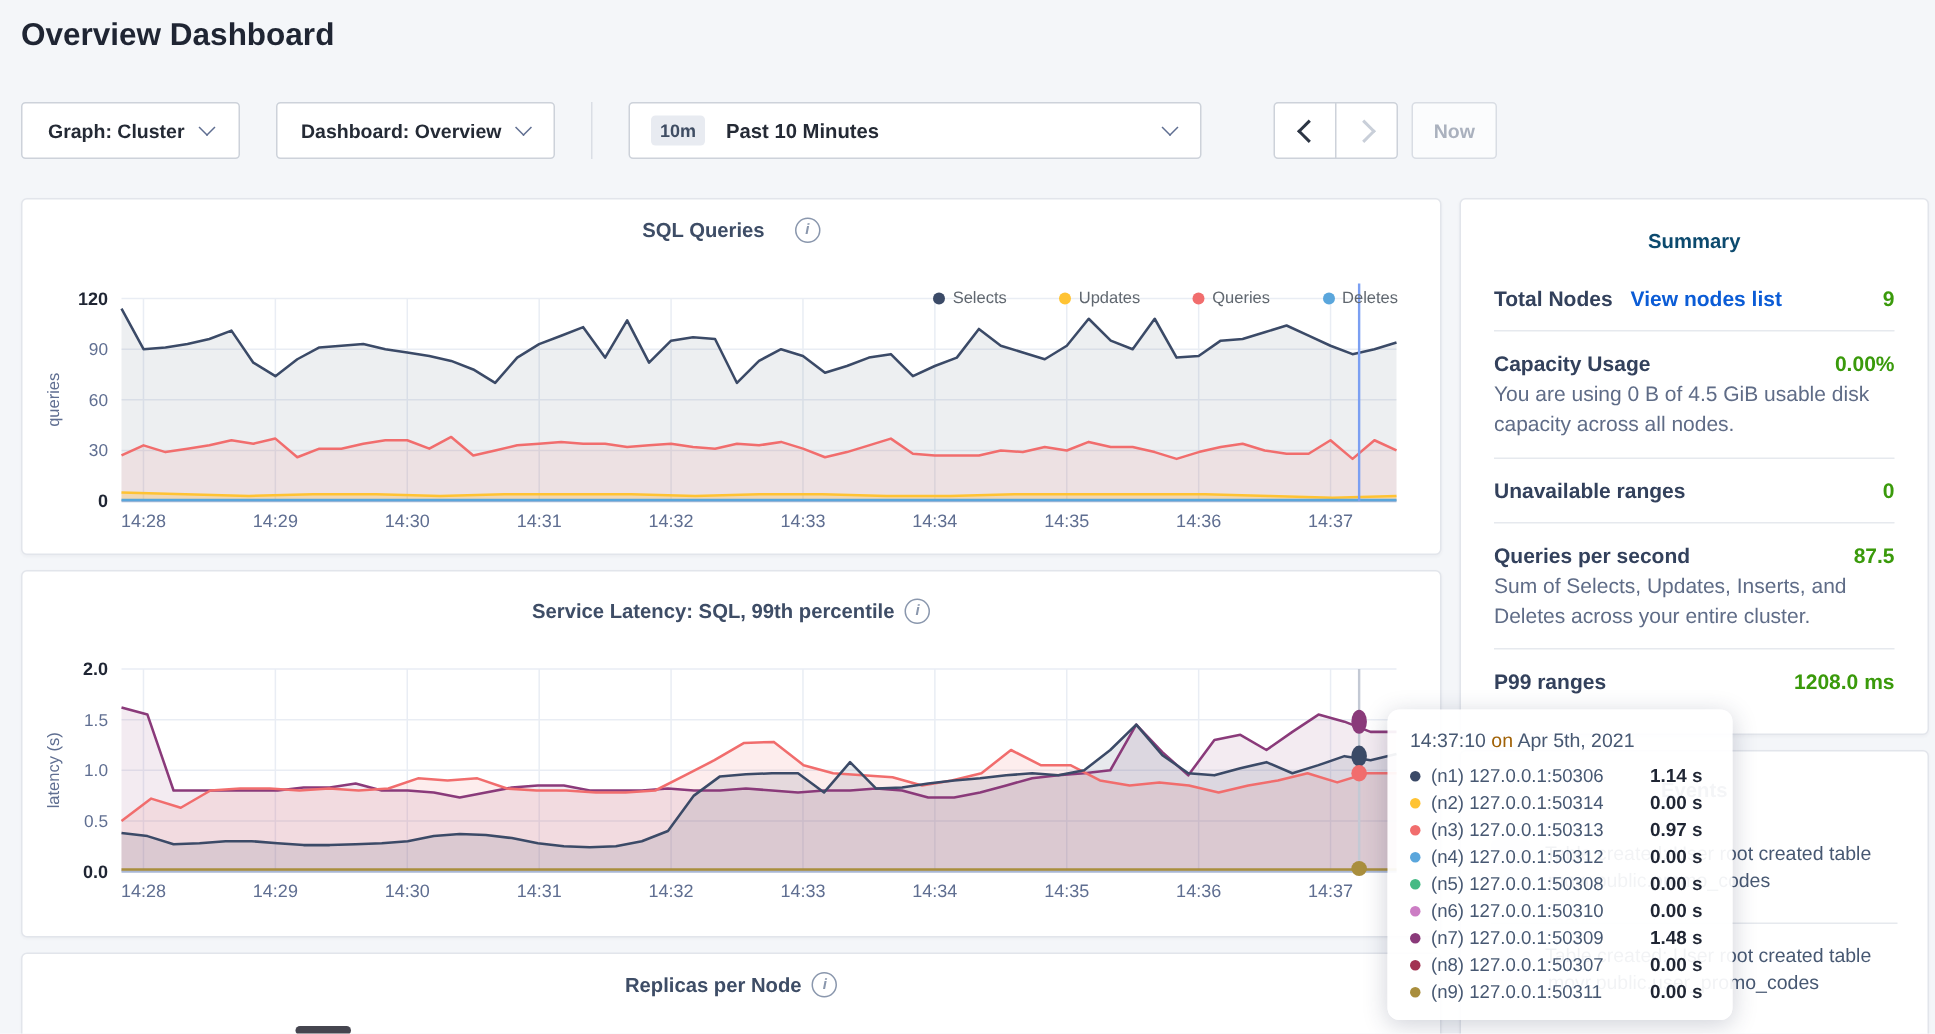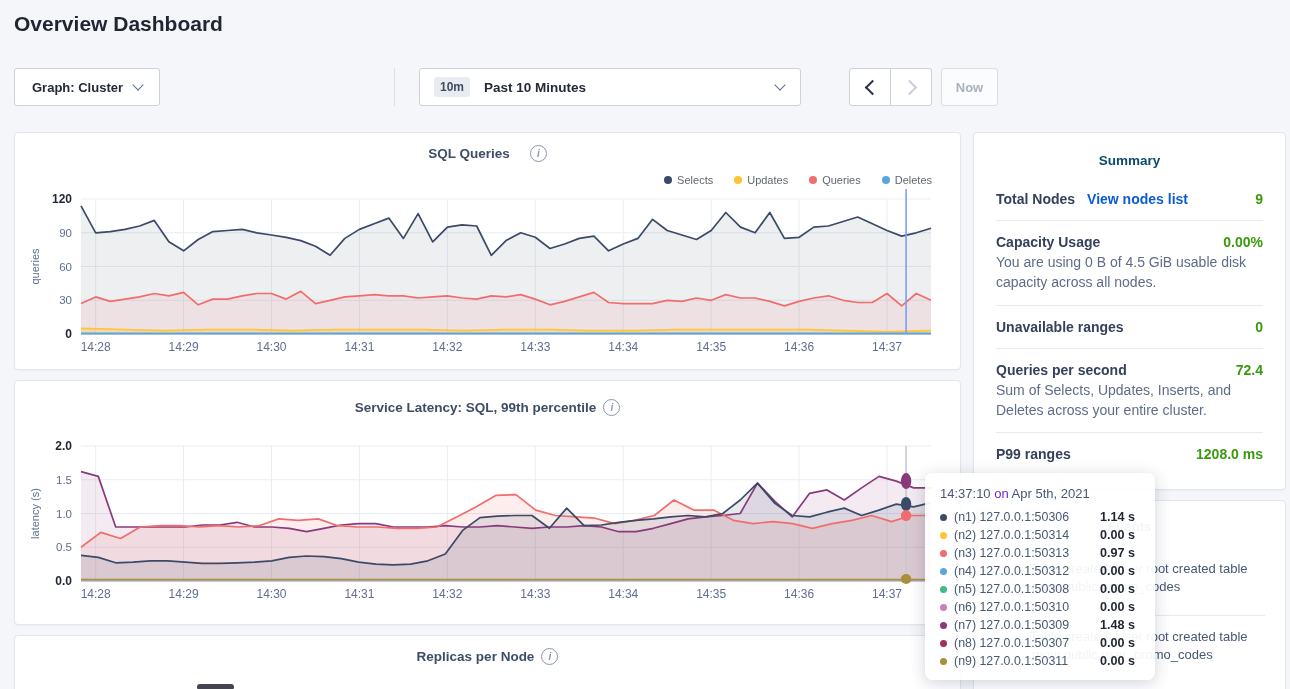--- a/index.html
+++ b/index.html
@@ -40,21 +40,21 @@
   .card-head{display:flex;align-items:center;justify-content:center;gap:7px;}
   .card-sql .card-head{padding-top:12px;gap:20px;}
   .card-lat .card-head{padding-top:18px;}
   .card-rep .card-head{padding-top:12px;}
   .card-title{font-size:13.5px;font-weight:700;color:#3e4d66;}
   .info-icon{width:15px;height:15px;border:1.2px solid #8a97ad;border-radius:50%;color:#8a97ad;font-size:10px;
              display:inline-flex;align-items:center;justify-content:center;font-style:italic;font-weight:700;cursor:pointer;}
   .chart-host{position:absolute;left:0;top:0;right:0;bottom:0;}
   svg text{font-family:"Liberation Sans",sans-serif;}
 
-  .legend{position:absolute;top:41px;right:28px;display:flex;gap:21px;margin-left:17px;}
+  .legend{position:absolute;top:60px;right:28px;display:flex;gap:35px;margin-left:17px;}
   .legend-item{display:flex;align-items:center;gap:5px;cursor:pointer;}
   .legend-dot{width:8px;height:8px;border-radius:50%;}
   .legend-label{font-size:11px;color:#60676f;}
 
   
   .card-summary{left:973px;top:132px;width:313px;height:358px;padding:0 22px;}
   .sum-title{text-align:center;font-size:13.5px;font-weight:700;color:#0c4a6e;padding:20px 0 10px;}
   .sum-row{display:flex;align-items:center;padding:13px 0;}
   .sum-label{font-size:14px;font-weight:700;color:#33415c;}
   .sum-link{font-size:14px;font-weight:700;color:#0b5cd6;margin-left:12px;text-decoration:none;cursor:pointer;}
@@ -67,38 +67,42 @@
   .event-row{display:flex;gap:10px;padding:12px 0 20px;}
   .event-row + .event-row{border-top:1px solid #e6e9ee;}
   .event-icon{flex:0 0 26px;width:26px;height:26px;background:#e9edf3;border-radius:3px;}
   .event-text{font-size:13px;color:#475872;line-height:1.35;}
   .event-line2{display:block;padding-left:2px;}
 
   
   .tooltip{position:absolute;left:925px;top:473px;width:230px;height:207px;background:rgba(255,255,255,0.93);
            border-radius:8px;box-shadow:0 3px 16px rgba(40,50,80,0.22);box-sizing:border-box;padding:13px 15px;z-index:5;}
   .tt-title{font-size:13px;color:#475872;margin-bottom:7px;}
-  .tt-on{color:#6d28d9;}
+  .tt-on{color:#a16207;}
   .tt-row{display:flex;align-items:center;height:18px;}
   .tt-dot{flex:0 0 7px;width:7px;height:7px;border-radius:50%;margin-right:7px;}
   .tt-addr{font-size:12.4px;color:#475872;width:146px;white-space:nowrap;}
   .tt-val{font-size:12.6px;font-weight:700;color:#1f2533;white-space:nowrap;}
 
   .stray-mark{position:absolute;left:197px;top:684px;width:37px;height:6px;background:#45454f;border-radius:3px;}
 </style>
 </head>
 <body>
 
 <div class="screen">
 
   <h1 class="page-title">Overview Dashboard</h1>
 
   <div class="controls">
     <button class="ctl-btn" style="left:0;width:146px;">
       <span>Graph: Cluster</span>
+      <span class="chev-down"></span>
+    </button>
+    <button class="ctl-btn" style="left:170px;width:186px;">
+      <span>Dashboard: Overview</span>
       <span class="chev-down"></span>
     </button>
     <div class="ctl-divider"></div>
     <div class="time-select">
       <span class="time-badge">10m</span>
       <span class="time-label">Past 10 Minutes</span>
       <span class="chev-down time-chev"></span>
     </div>
     <button class="nav-btn nav-prev">
       <span class="chev-left"></span>
@@ -252,21 +256,21 @@
     </div>
     <hr class="sum-hr">
     <div class="sum-row">
       <span class="sum-label">Unavailable ranges</span>
       <span class="sum-value">0</span>
     </div>
     <hr class="sum-hr">
     <div style="padding:13px 0 2px;">
       <div style="display:flex;align-items:center;">
         <span class="sum-label">Queries per second</span>
-        <span class="sum-value">72.4</span>
+        <span class="sum-value">87.5</span>
       </div>
       <p class="sum-desc">Sum of Selects, Updates, Inserts, and Deletes across your entire cluster.</p>
     </div>
     <hr class="sum-hr">
     <div class="sum-row">
       <span class="sum-label">P99 ranges</span>
       <span class="sum-value">1208.0 ms</span>
     </div>
   </section>
 

